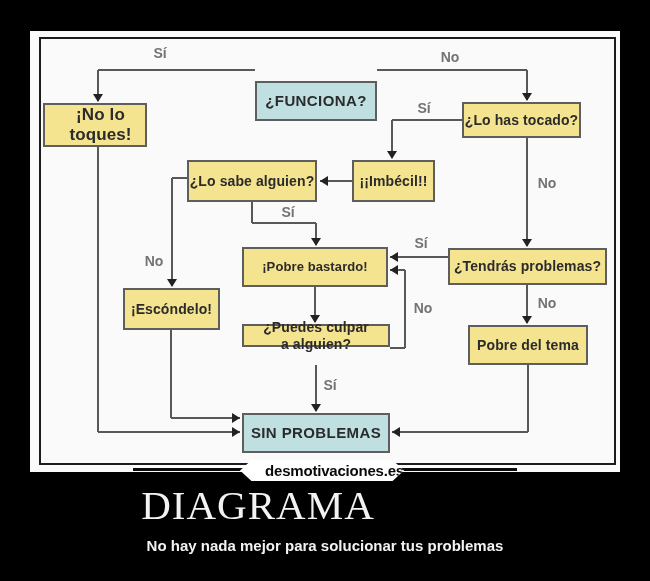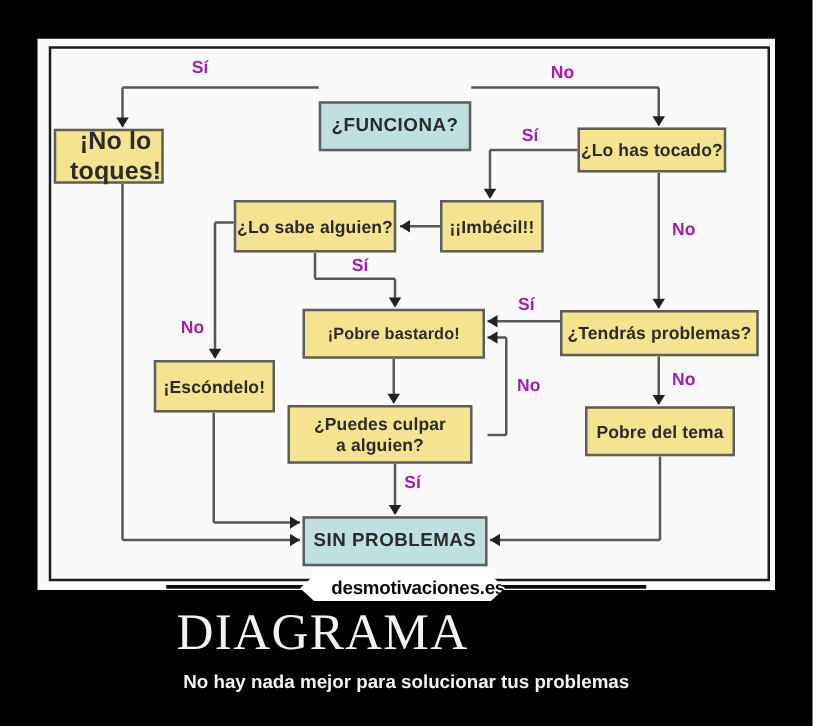--- a/index.html
+++ b/index.html
@@ -20,21 +20,21 @@
     text-align:center;font-weight:700;font-size:14px;color:#2b2b2b;
     border:2px solid var(--box-border,#5e5e5e);box-sizing:border-box;
     white-space:pre-line;line-height:1.2;letter-spacing:.1px;
   }
   .node.action{background:var(--yellow,#f5e48f)}
   .node.terminal{background:var(--blue,#bfdfe0);letter-spacing:.4px}
   .seg{position:absolute;background:var(--line,#585858)}
   .ah{position:absolute;width:0;height:0}
   .edge-label{
     position:absolute;transform:translate(-50%,-50%);
-    font-weight:700;font-size:14px;color:#a21caf;white-space:nowrap;
+    font-weight:700;font-size:14px;color:#737373;white-space:nowrap;
   }
   .banner-line{position:absolute;left:133px;top:468px;width:384px;height:3px;background:#0a0a0a}
   .watermark{
     position:absolute;left:240px;top:460px;width:164px;height:21px;background:#fff;
     color:#0a0a0a;display:flex;align-items:center;justify-content:flex-end;
     font-weight:700;font-size:15px;letter-spacing:-.2px;
     clip-path:polygon(0 50%,7% 0,93% 0,100% 50%,93% 100%,7% 100%);
   }
   .title{
     position:absolute;left:0;top:483px;width:516px;text-align:center;
@@ -97,27 +97,27 @@
       <div class="seg" style="left: 496px; top: 254px; width: 2px; height: 38px;"></div>
       <div class="ah" style="border-left: 5px solid transparent; border-right: 5px solid transparent; border-top: 8px solid rgb(34, 34, 34); left: 492px; top: 285px;"></div>
       <div class="edge-label" style="left: 517px; top: 272px;">No</div>
       <div class="seg" style="left: 285px; top: 334px; width: 2px; height: 46px;"></div>
       <div class="ah" style="border-left: 5px solid transparent; border-right: 5px solid transparent; border-top: 8px solid rgb(34, 34, 34); left: 281px; top: 373px;"></div>
       <div class="edge-label" style="left: 300px; top: 354px;">Sí</div>
       <div class="seg" style="left: 497px; top: 334px; width: 2px; height: 67px;"></div>
       <div class="seg" style="left: 362px; top: 400px; width: 136px; height: 2px;"></div>
       <div class="ah" style="border-top: 5px solid transparent; border-bottom: 5px solid transparent; border-right: 8px solid rgb(34, 34, 34); left: 362px; top: 396px;"></div>
       <div class="node terminal" style="left: 225px; top: 18px; width: 122px; height: 40px; font-size: 15px; margin-top: 32px;">¿FUNCIONA?</div>
-      <div class="node action" style="left: 13px; top: 72px; width: 88px; height: 44px; font-size: 20px; padding-left: 11px;">¡No lo toques!</div>
+      <div class="node action" style="left: 13px; top: 72px; width: 104px; height: 44px; font-size: 17px; padding-left: 11px;">¡No lo toques!</div>
       <div class="node action" style="left: 432px; top: 71px; width: 119px; height: 36px; font-size: 14px;">¿Lo has tocado?</div>
       <div class="node action" style="left: 322px; top: 129px; width: 83px; height: 42px; font-size: 14px;">¡¡Imbécil!!</div>
       <div class="node action" style="left: 157px; top: 129px; width: 130px; height: 42px; font-size: 14px;">¿Lo sabe alguien?</div>
       <div class="node action" style="left: 212px; top: 216px; width: 146px; height: 40px; font-size: 13px;">¡Pobre bastardo!</div>
       <div class="node action" style="left: 93px; top: 257px; width: 97px; height: 42px; font-size: 14px;">¡Escóndelo!</div>
-      <div class="node action" style="left: 200px; top: 293px; width: 148px; height: 47px; font-size: 14px;">¿Puedes culpar
+      <div class="node action" style="left: 212px; top: 293px; width: 148px; height: 23px; font-size: 14px;">¿Puedes culpar
 a alguien?</div>
       <div class="node action" style="left: 418px; top: 217px; width: 159px; height: 37px; font-size: 14px;">¿Tendrás problemas?</div>
       <div class="node action" style="left: 438px; top: 294px; width: 120px; height: 40px; font-size: 14px;">Pobre del tema</div>
       <div class="node terminal" style="left: 212px; top: 382px; width: 148px; height: 40px; font-size: 15px;">SIN PROBLEMAS</div>
     </div>
 </div>
 
 <div class="banner-line"></div>
 <div class="watermark">
   <span>desmotivaciones.es</span>

